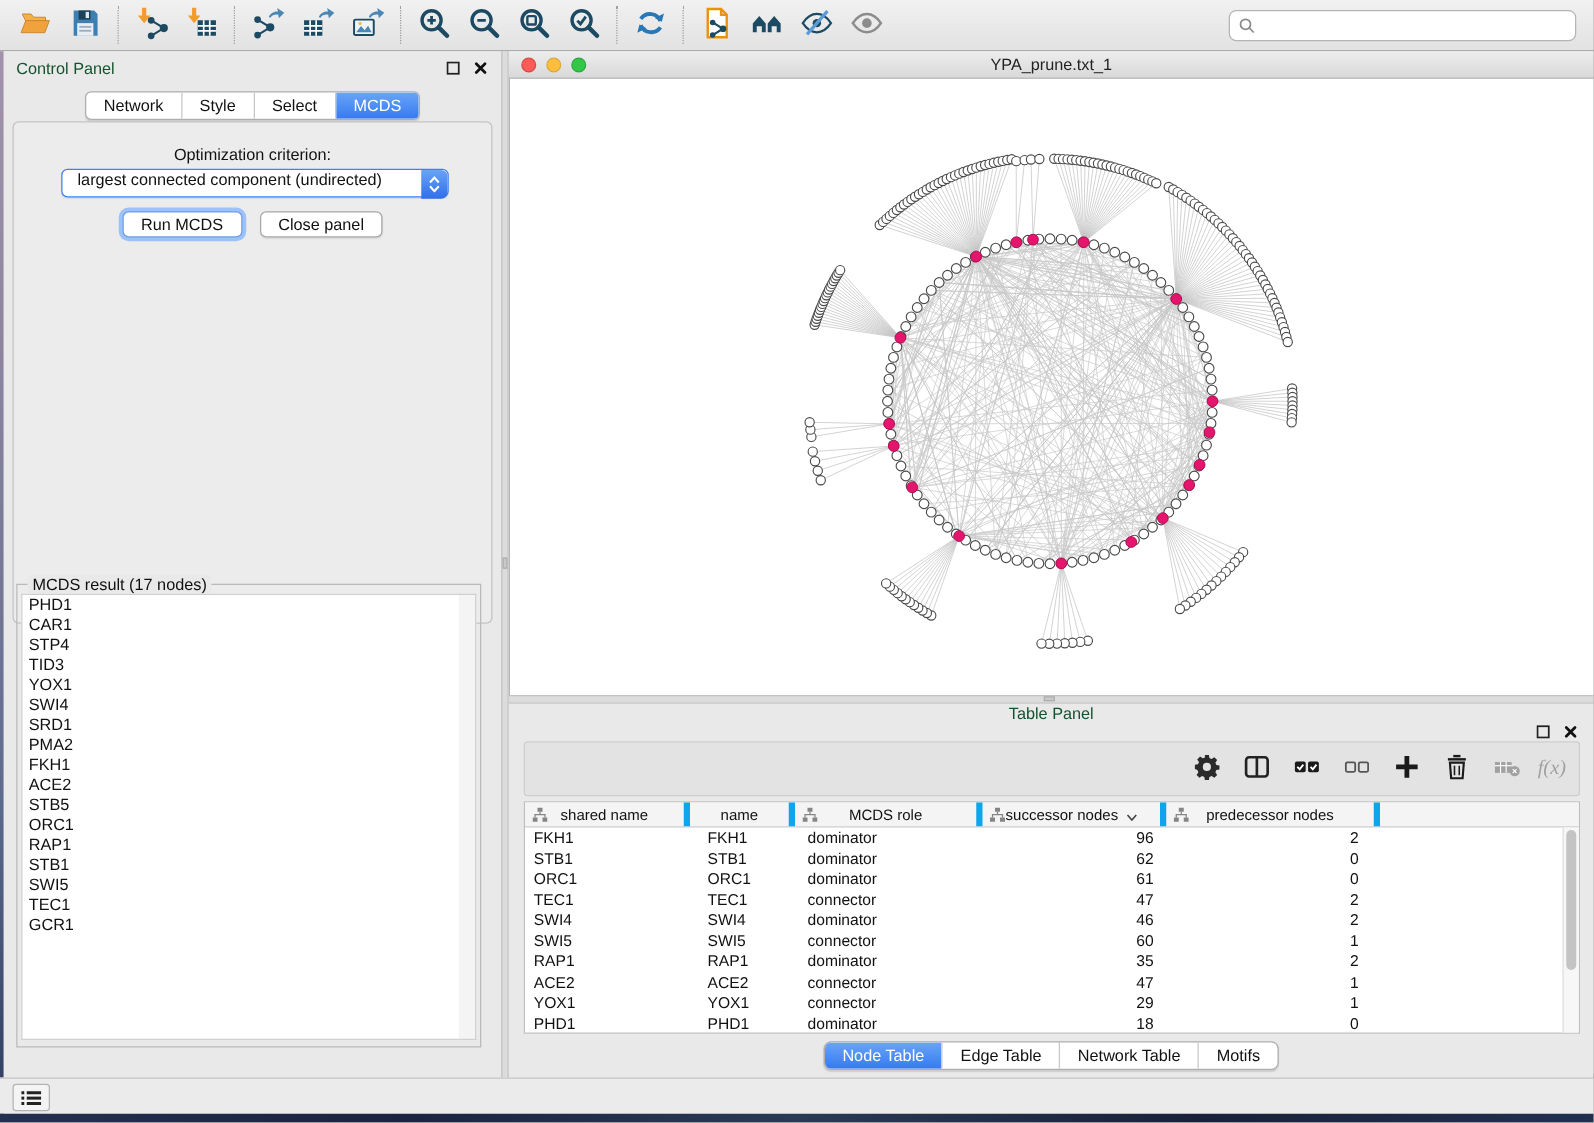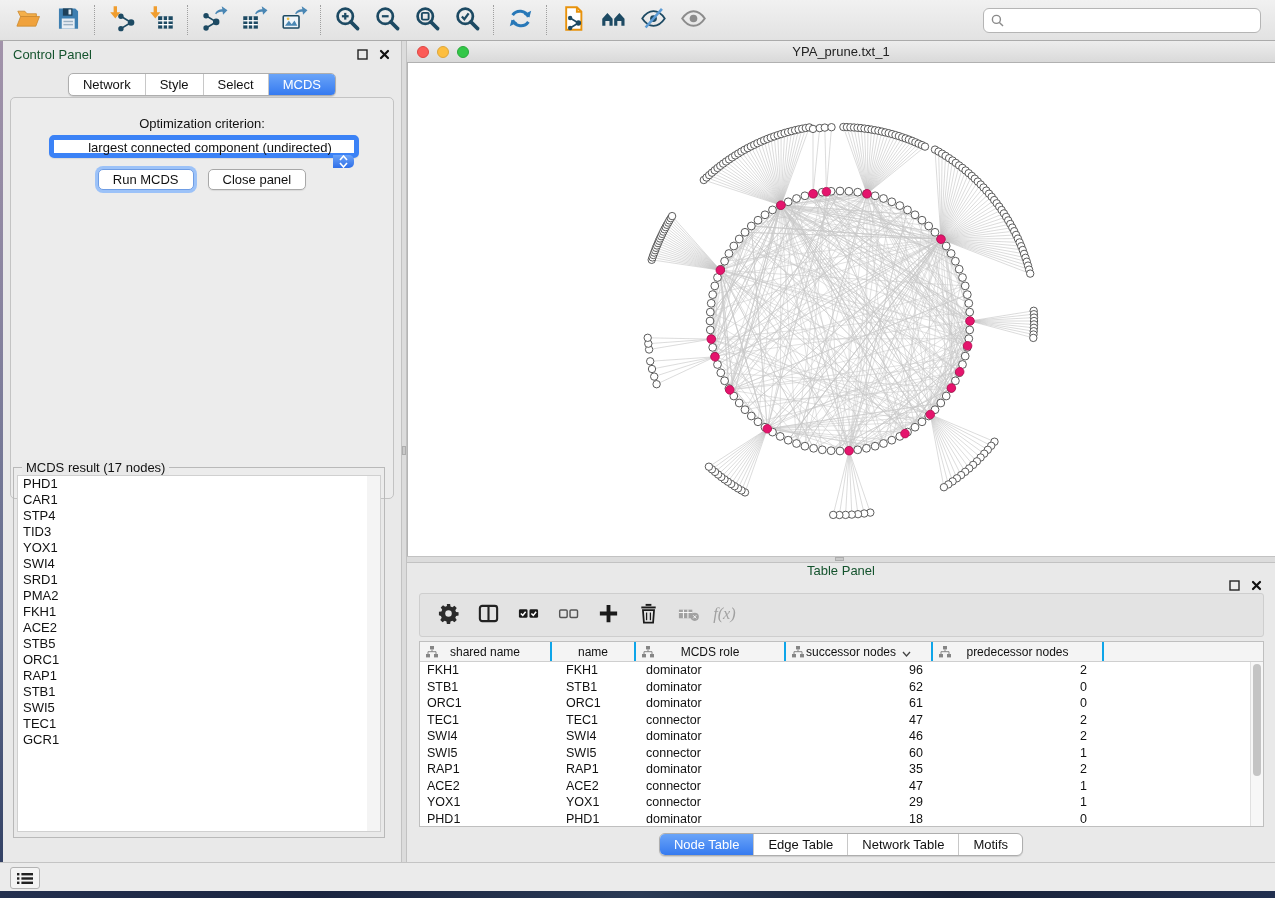--- a/index.html
+++ b/index.html
@@ -34,22 +34,22 @@
   .seg-tabs { display:inline-flex; background:#fff; border:1px solid #aeaeae; border-radius:5px; overflow:hidden;
     box-shadow:0 1px 1px rgba(0,0,0,.12); }
   .seg-tab { padding:3px 14px; font-size:13px; color:#111; border-left:1px solid #c8c8c8; cursor:default; }
   .seg-tab:first-child { border-left:none; }
   .seg-tab.active { background:linear-gradient(#6aa4f8,#357af0); color:#fff; }
 
   .cp-content { position:absolute; left:7px; top:56px; width:384px; height:402px;
     background:#ececec; border:1px solid #c3c3c3; border-radius:5px; }
   .opt-label { text-align:center; margin-top:18px; font-size:13px; }
   .dropdown { position:absolute; left:38px; top:37px; width:310px; height:23px; background:#fff;
-    border:5px solid #3b82f6; border-radius:5px; display:flex; align-items:center;
-    box-shadow:0 1px 1px rgba(0,0,0,.08);flex-direction:column; }
+    border:1px solid #3b82f6; border-radius:5px; display:flex; align-items:flex-start;
+    box-shadow:0 1px 1px rgba(0,0,0,.08); }
   .dropdown .dd-text { padding-left:12px; font-size:13px; white-space:nowrap; }
   .dd-stepper { margin-left:auto; width:21px; height:23px; border-radius:0 5px 5px 0;
     background:linear-gradient(#6ba3f8,#2f6fe8); display:flex; flex-direction:column; align-items:center; justify-content:center; gap:1px; }
   .btn-row { position:absolute; left:0; top:71px; width:100%; display:flex; justify-content:center; gap:14px; }
   .mac-btn { background:#fff; border:1px solid #a8a8a8; border-radius:5px; padding:2px 14px; font-size:13px;
     font-family:"Liberation Sans",sans-serif; color:#111; box-shadow:0 1px 1px rgba(0,0,0,.08); }
   .mac-btn.focused { box-shadow:0 0 0 3px #9cc2f8; border-color:#6f9de4; }
 
   .result-group { position:absolute; left:10px; top:426px; width:372px; height:371px; border:1px solid #b9b9b9; }
   .result-legend { position:absolute; left:8px; top:-8px; background:#e9e9e9; padding:0 4px; font-size:13px; }
@@ -75,27 +75,27 @@
   .tl.red { background:#fc5b57; border:1px solid #dd4742; }
   .tl.yellow { background:#fdbe3f; border:1px solid #dda63a; }
   .tl.green { background:#33c748; border:1px solid #2aa83c; }
   .net-title { font-size:13px; color:#222; }
   .net-canvas { width:868px; height:493px; background:#fff; border-left:1px solid #b5b5b5; }
 
   
   .table-panel { position:absolute; left:407px; top:563px; width:868px; height:296px; background:#e9e9e9; }
   .tp-titlebar { height:26px; display:flex; align-items:center; padding:0 12px;flex-direction:column; }
   .tp-toolbar { position:absolute; left:12px; top:30px; width:845px; height:44px; background:#e3e3e3;
-    border:1px solid #cecece; border-radius:3px; display:flex; align-items:center; padding-left:10px; gap:4px; }
+    border:1px solid #cecece; border-radius:3px; display:flex; align-items:center; gap:4px;justify-content:flex-end; }
   .tp-btn { width:36px; height:32px; display:flex; align-items:center; justify-content:center; }
   .tp-btn.disabled { opacity:.9; }
 
   .tbl { position:absolute; left:12px; top:78px; width:845px; height:186px; background:#fff; border:1px solid #bfbfbf; display:flex; flex-direction:column; }
   .tbl-headrow { display:flex; height:20px; background:#f4f4f4; border-bottom:1px solid #cfcfcf; flex:none; }
-  .th { position:relative; display:flex; align-items:center; justify-content:center; border-right:2px solid #0ea5e9;
+  .th { position:relative; display:flex; align-items:center; justify-content:center; border-right:5px solid #0ea5e9;
     font-size:12px; color:#111; }
   .th .th-ic { position:absolute; left:6px; top:4px; }
   .th .th-chev { margin-left:6px; margin-top:2px; }
   .th.filler { border-right:none; flex:1; }
   .tbl-body { flex:1; position:relative; }
   .tr { display:flex; height:16.5px; }
   .td { font-size:12.5px; line-height:16.5px; white-space:nowrap; overflow:hidden; }
   .td.num { text-align:right; }
   .tbl-scroll { position:absolute; right:0; top:20px; bottom:0; width:13px; background:#f7f7f7; border-left:1px solid #e0e0e0; }
   .tbl-thumb { position:absolute; left:2px; top:2px; width:8px; height:112px; background:#c4c4c4; border-radius:4px; }

